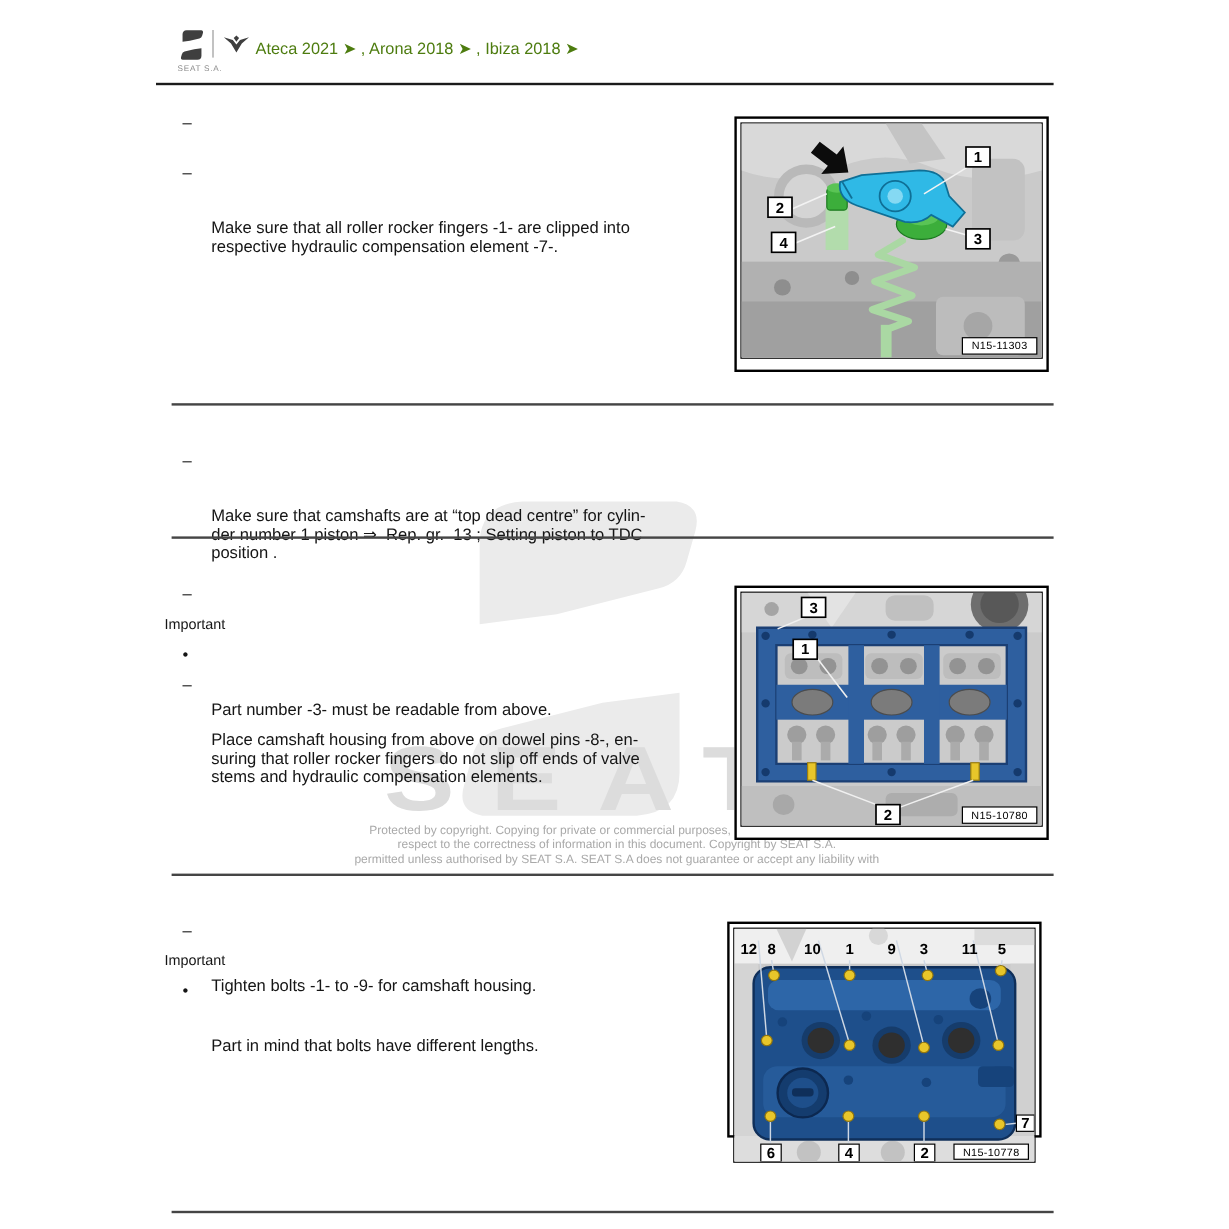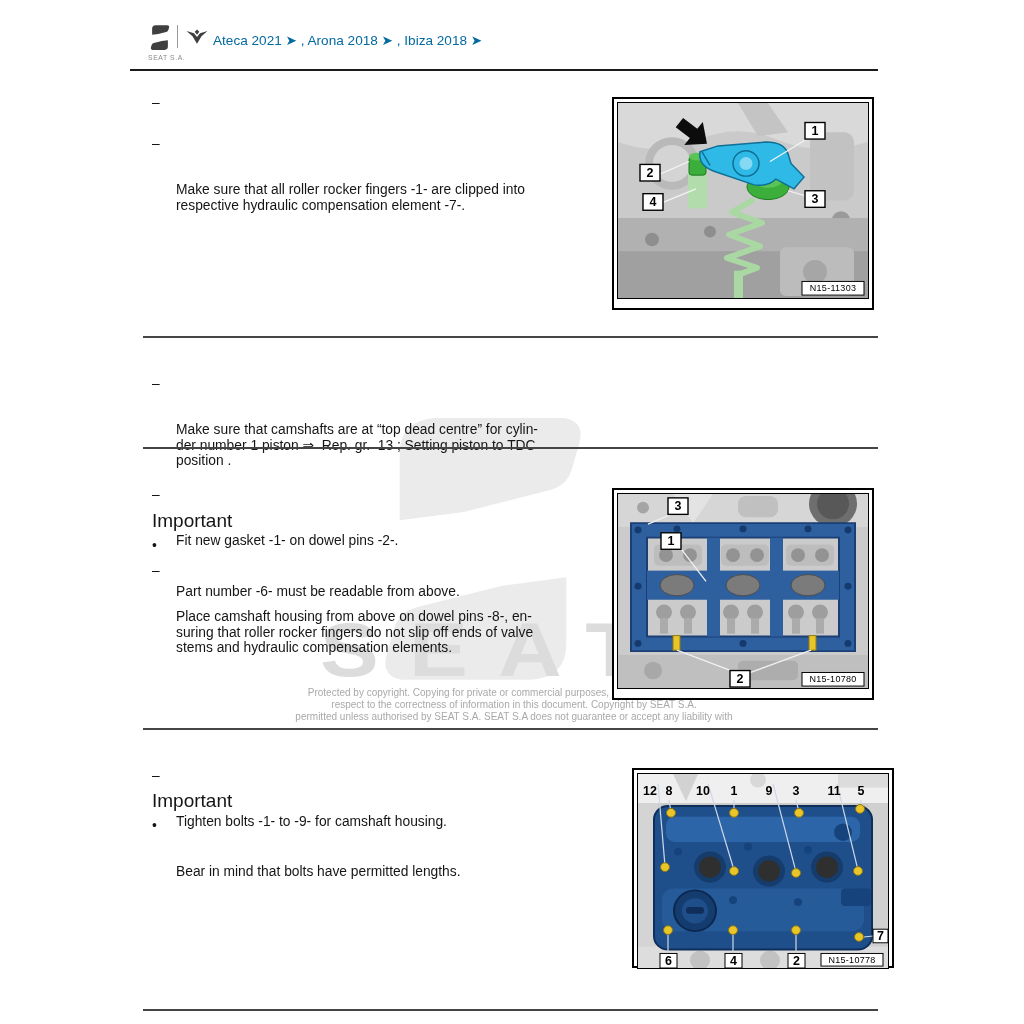--- a/index.html
+++ b/index.html
@@ -1,30 +1,30 @@
 <!DOCTYPE html>
 <html><head>
 <meta charset="utf-8">
 <style>
   html,body{margin:0;padding:0;background:#fff}
   .page{position:relative;width:1024px;height:1024px;background:#fff;overflow:hidden;
         font-family:"Liberation Sans","DejaVu Sans",sans-serif;color:#151515}
 
   
-  .hdr-line{position:absolute;left:213px;font-size:13.6px;line-height:16px;color:#0369a1;white-space:pre}
+  .hdr-line{position:absolute;left:213px;font-size:13.6px;line-height:16px;color:#4d7c0f;white-space:pre}
   .brand{position:absolute;left:148px;top:24px;width:62px;height:40px}
   .brand .divider{position:absolute;left:29px;top:1px;width:1px;height:23px;background:#9a9a9a}
   .brand-label{position:absolute;left:0;top:30px;font-size:6.8px;letter-spacing:.6px;color:#8a8a8a;white-space:pre}
   .rule{position:absolute;background:#454545}
 
   
   .t{position:absolute;left:152px;width:462px;font-size:13.8px;line-height:15.4px;white-space:pre-wrap}
   .t .mk{position:absolute;left:0;top:0}
   .t .tx{display:block;margin-left:24px}
-  .plain{position:absolute;left:152px;font-size:19px;line-height:15.4px}
+  .plain{position:absolute;left:137px;font-size:12px;line-height:15.4px}
 
   
   .wm-s{position:absolute;left:364px;top:406px;width:238px;height:286px}
   .wm-seat{position:absolute;left:320px;top:612px;font-size:76px;font-weight:bold;
            color:#dcdcdc;letter-spacing:26px;transform:scaleX(1.16);transform-origin:left top;line-height:1}
   .copy{position:absolute;left:228px;top:687px;width:572px;text-align:center;
         font-size:10px;line-height:11.9px;color:#a9a9a9}
   .copy span{display:block}
 
   
@@ -83,44 +83,43 @@
     <span class="mk">–</span>
     <span class="tx">Make sure that camshafts are at “top dead centre” for cylin-
 der number 1 piston ⇒  Rep. gr.  13 ; Setting piston to TDC
 position .</span>
   </div>
 
   <div class="rule" style="left:143px;top:447px;width:735px;height:2px"></div>
 
   <div class="t" style="top:487px">
     <span class="mk">–</span>
-    <span class="tx">Fit new gasket -1- on dowel pins -2-.</span>
   </div>
   <div class="plain" style="top:513px">Important</div>
   <div class="t" style="top:538px">
     <span class="mk">•</span>
-    <span class="tx">Part number -6- must be readable from above.</span>
+    <span class="tx">Part number -3- must be readable from above.</span>
   </div>
   <div class="t" style="top:563px">
     <span class="mk">–</span>
     <span class="tx">Place camshaft housing from above on dowel pins -8-, en-
 suring that roller rocker fingers do not slip off ends of valve
 stems and hydraulic compensation elements.</span>
   </div>
 
   <div class="rule" style="left:143px;top:728px;width:735px;height:2px"></div>
 
   <div class="t" style="top:768px">
     <span class="mk">–</span>
     <span class="tx">Tighten bolts -1- to -9- for camshaft housing.</span>
   </div>
   <div class="plain" style="top:793px">Important</div>
   <div class="t" style="top:818px">
     <span class="mk">•</span>
-    <span class="tx">Bear in mind that bolts have permitted lengths.</span>
+    <span class="tx">Part in mind that bolts have different lengths.</span>
   </div>
 
   <div class="rule" style="left:143px;top:1009px;width:735px;height:2px"></div>
 
   <div class="fig" style="left:612px;top:97px;height:213px">
     <svg viewBox="0 0 250 200" preserveAspectRatio="none" style="height:197px">
       <rect width="250" height="200" fill="#cacaca"></rect>
       <path d="M0,0 H250 V40 Q200,55 160,38 Q120,20 80,38 Q40,55 0,40 Z" fill="#d9d9d9"></path>
       <circle cx="54" cy="62" r="27" fill="#b9b9b9"></circle>
         <circle cx="54" cy="62" r="19" fill="#d4d4d4"></circle>
@@ -247,21 +246,21 @@
         <rect x="112" y="182" width="20" height="17" fill="#fff" stroke="#000" stroke-width="1.4"></rect>
         <text class="co" x="122" y="195" text-anchor="middle">2</text>
       </g>
       <g>
         <rect x="184" y="184" width="62" height="14" fill="#fff" stroke="#000"></rect>
         <text class="refl" x="215" y="194" text-anchor="middle">N15-10780</text>
       </g>
     </svg>
   </div>
 
-  <div class="fig" style="left:632px;top:768px;height:200px">
+  <div class="fig" style="left:606px;top:768px;height:180px">
     <svg viewBox="0 0 250 200" preserveAspectRatio="none" style="height:196px">
       <rect width="250" height="200" fill="#c9c9c9"></rect>
       <rect width="250" height="30" fill="#efefef"></rect>
       <polygon points="35,0 60,0 48,28" fill="#d2d2d2"></polygon>
       <circle cx="120" cy="6" r="8" fill="#d8d8d8"></circle>
       <rect x="200" y="0" width="50" height="14" fill="#dcdcdc"></rect>
       <rect x="0" y="30" width="20" height="170" fill="#d4d4d4"></rect>
       <rect x="230" y="30" width="20" height="170" fill="#d0d0d0"></rect>
       <rect y="178" width="250" height="22" fill="#dddddd"></rect>
       <circle cx="62" cy="192" r="10" fill="#c2c2c2"></circle>

